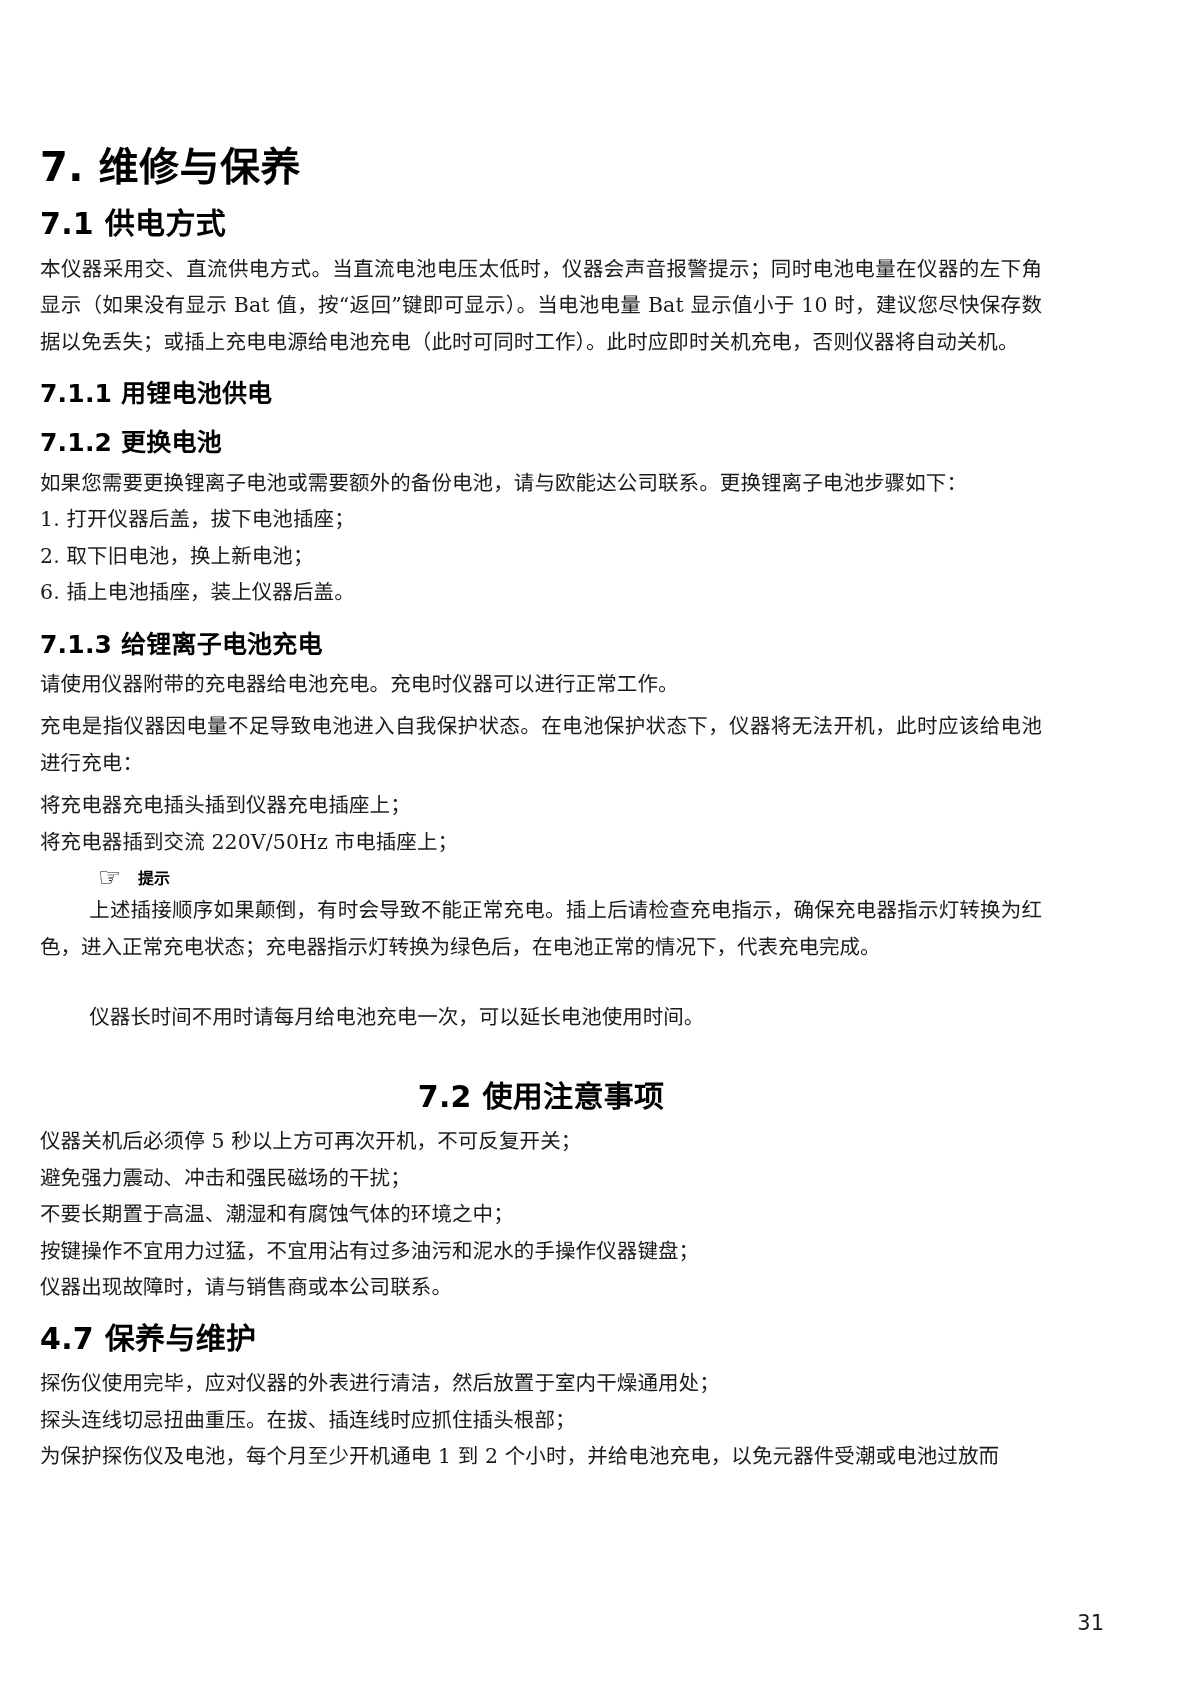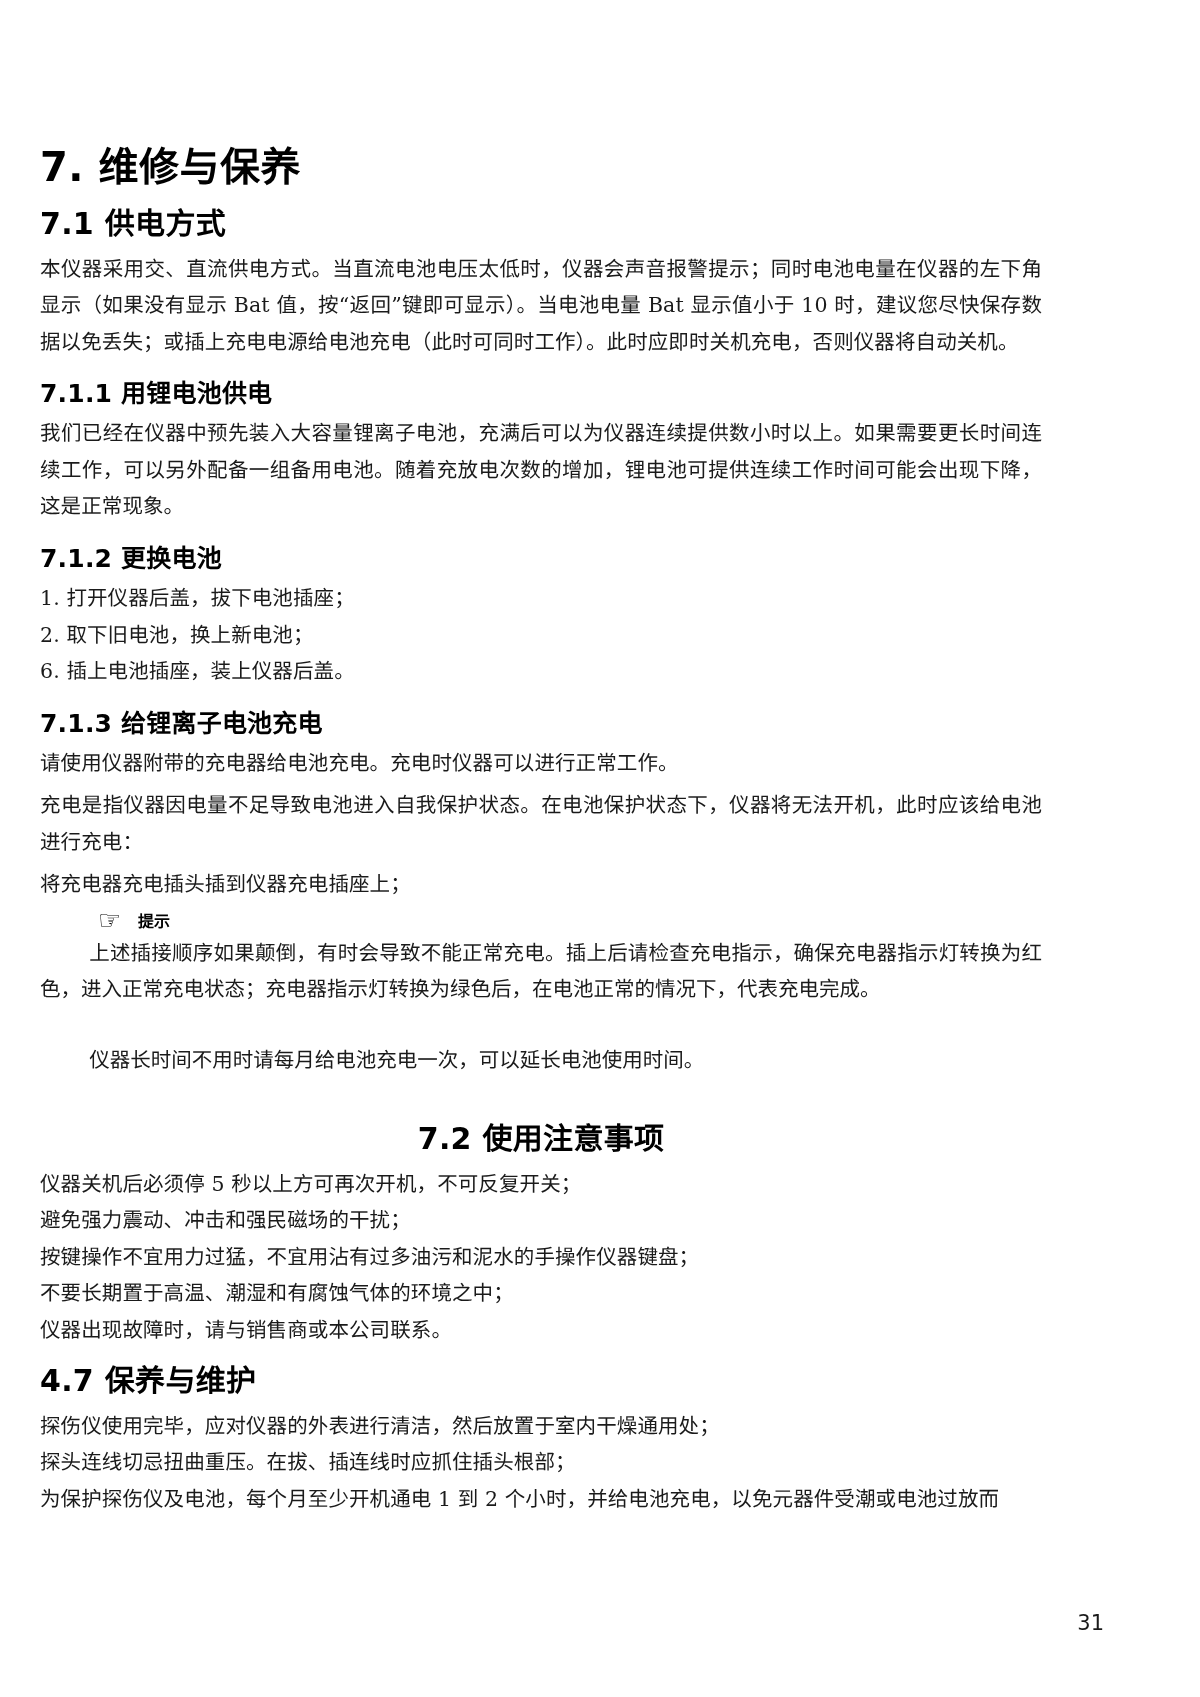--- a/index.html
+++ b/index.html
@@ -126,50 +126,51 @@
 
 <div class="page">
   <div class="content">
 
     <h1 class="h-chapter">7. 维修与保养</h1>
 
     <h2 class="h-sec">7.1 供电方式</h2>
     <p class="body">本仪器采用交、直流供电方式。当直流电池电压太低时，仪器会声音报警提示；同时电池电量在仪器的左下角显示（如果没有显示 Bat 值，按“返回”键即可显示）。当电池电量 Bat 显示值小于 10 时，建议您尽快保存数据以免丢失；或插上充电电源给电池充电（此时可同时工作）。此时应即时关机充电，否则仪器将自动关机。</p>
 
     <h3 class="h-subsec">7.1.1 用锂电池供电</h3>
-    <p class="body">我们已经在仪器中预先装入大容量锂离子电池，充满后可以为仪器连续提供数小时以上。如果需要更长时间连续工作，可以另外配备一组备用电池。随着充放电次数的增加，锂电池可提供连续工作时间可能会出现下降，这是正常现象。</p>
 
     <h3 class="h-subsec">7.1.2 更换电池</h3>
+    <p class="line">如果您需要更换锂离子电池或需要额外的备份电池，请与欧能达公司联系。更换锂离子电池步骤如下：</p>
     <div class="list-plain">
       <p class="line">1. 打开仪器后盖，拔下电池插座；</p>
       <p class="line">2. 取下旧电池，换上新电池；</p>
       <p class="line">6. 插上电池插座，装上仪器后盖。</p>
     </div>
 
     <h3 class="h-subsec">7.1.3 给锂离子电池充电</h3>
     <div class="list-plain">
       <p class="line">请使用仪器附带的充电器给电池充电。充电时仪器可以进行正常工作。</p>
       <p class="body">充电是指仪器因电量不足导致电池进入自我保护状态。在电池保护状态下，仪器将无法开机，此时应该给电池进行充电：</p>
       <p class="line">将充电器充电插头插到仪器充电插座上；</p>
+      <p class="line">将充电器插到交流 220V/50Hz 市电插座上；</p>
     </div>
 
     <div class="tip-head">
       <span class="tip-icon">☞</span>
       <span class="tip-label">提示</span>
     </div>
     <p class="tip-body">上述插接顺序如果颠倒，有时会导致不能正常充电。插上后请检查充电指示，确保充电器指示灯转换为红色，进入正常充电状态；充电器指示灯转换为绿色后，在电池正常的情况下，代表充电完成。</p>
 
     <p class="note-para">仪器长时间不用时请每月给电池充电一次，可以延长电池使用时间。</p>
 
     <h2 class="h-sec spaced-top">7.2 使用注意事项</h2>
     <div class="list-plain">
       <p class="line">仪器关机后必须停 5 秒以上方可再次开机，不可反复开关；</p>
       <p class="line">避免强力震动、冲击和强民磁场的干扰；</p>
+      <p class="line">不要长期置于高温、潮湿和有腐蚀气体的环境之中；</p>
       <p class="line">按键操作不宜用力过猛，不宜用沾有过多油污和泥水的手操作仪器键盘；</p>
-      <p class="line">不要长期置于高温、潮湿和有腐蚀气体的环境之中；</p>
       <p class="line">仪器出现故障时，请与销售商或本公司联系。</p>
     </div>
 
     <h2 class="h-sec">4.7 保养与维护</h2>
     <div class="list-plain">
       <p class="line">探伤仪使用完毕，应对仪器的外表进行清洁，然后放置于室内干燥通用处；</p>
       <p class="line">探头连线切忌扭曲重压。在拔、插连线时应抓住插头根部；</p>
       <p class="line">为保护探伤仪及电池，每个月至少开机通电 1 到 2 个小时，并给电池充电，以免元器件受潮或电池过放而</p>
     </div>
 

